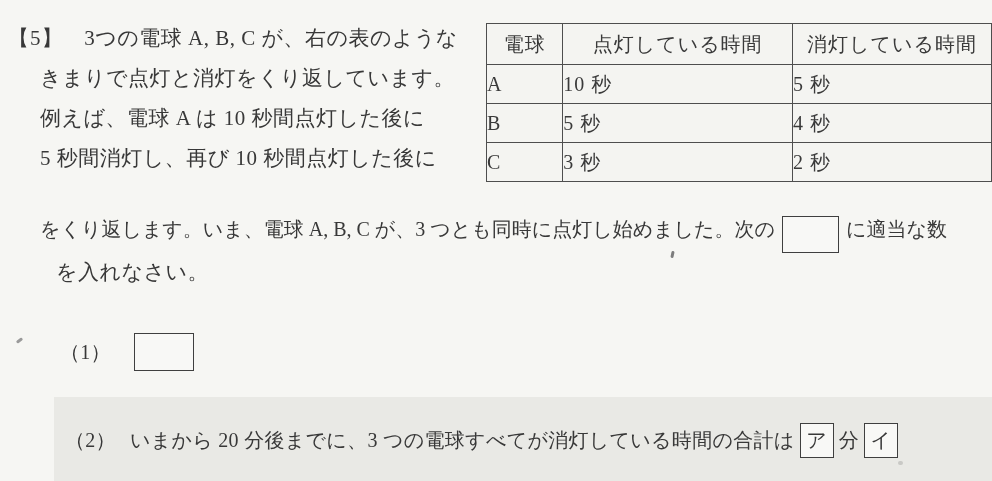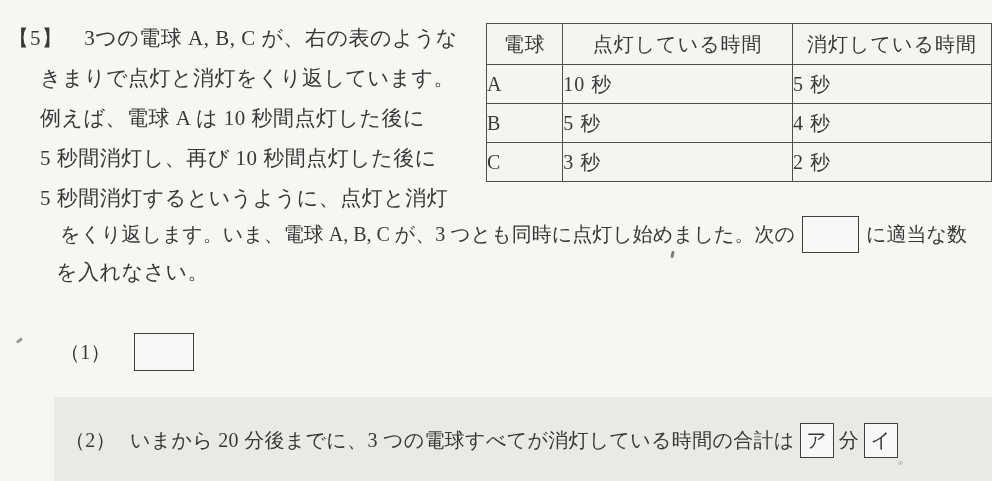--- a/index.html
+++ b/index.html
@@ -31,25 +31,23 @@
   .line1 { left: 8px; top: 24px; }
   .line2 { top: 64px; }
   .line3 { top: 104px; }
   .line4 { top: 144px; }
   .line5 { top: 184px; }
   .prob-num { margin-right: 15px; letter-spacing: 1px; }
   .wide-line {
     position: absolute;
     left: 40px; top: 216px;
     display: flex;
-    align-items: center;
     font-size: 20px;
     letter-spacing: 0;
     white-space: nowrap;
-    margin-left: 20px;
   }
   .last-line {
     position: absolute;
     left: 40px; top: 258px;
     font-size: 21px;
     letter-spacing: 0.5px;
     white-space: nowrap;
     margin-left: 16px;
   }
   .answer-box {
@@ -108,21 +106,20 @@
 
   <div class="gray-band"></div>
 
   <div class="intro-line line1">
     <span class="prob-num">【5】</span>
     <span class="txt">3つの電球 A, B, C が、右の表のような</span>
   </div>
   <div class="intro-line line2">きまりで点灯と消灯をくり返しています。</div>
   <div class="intro-line line3">例えば、電球 A は 10 秒間点灯した後に</div>
   <div class="intro-line line4">5 秒間消灯し、再び 10 秒間点灯した後に</div>
-  <div class="intro-line line5">5 秒間消灯するというように、点灯と消灯</div>
 
   <div class="wide-line">
     <span class="txt">をくり返します。いま、電球 A, B, C が、3 つとも同時に点灯し始めました。次の</span>
     <span class="answer-box box-wide"></span>
     <span class="txt">に適当な数</span>
   </div>
   <div class="last-line">を入れなさい。</div>
 
   <table class="timing-table">
     <thead>

